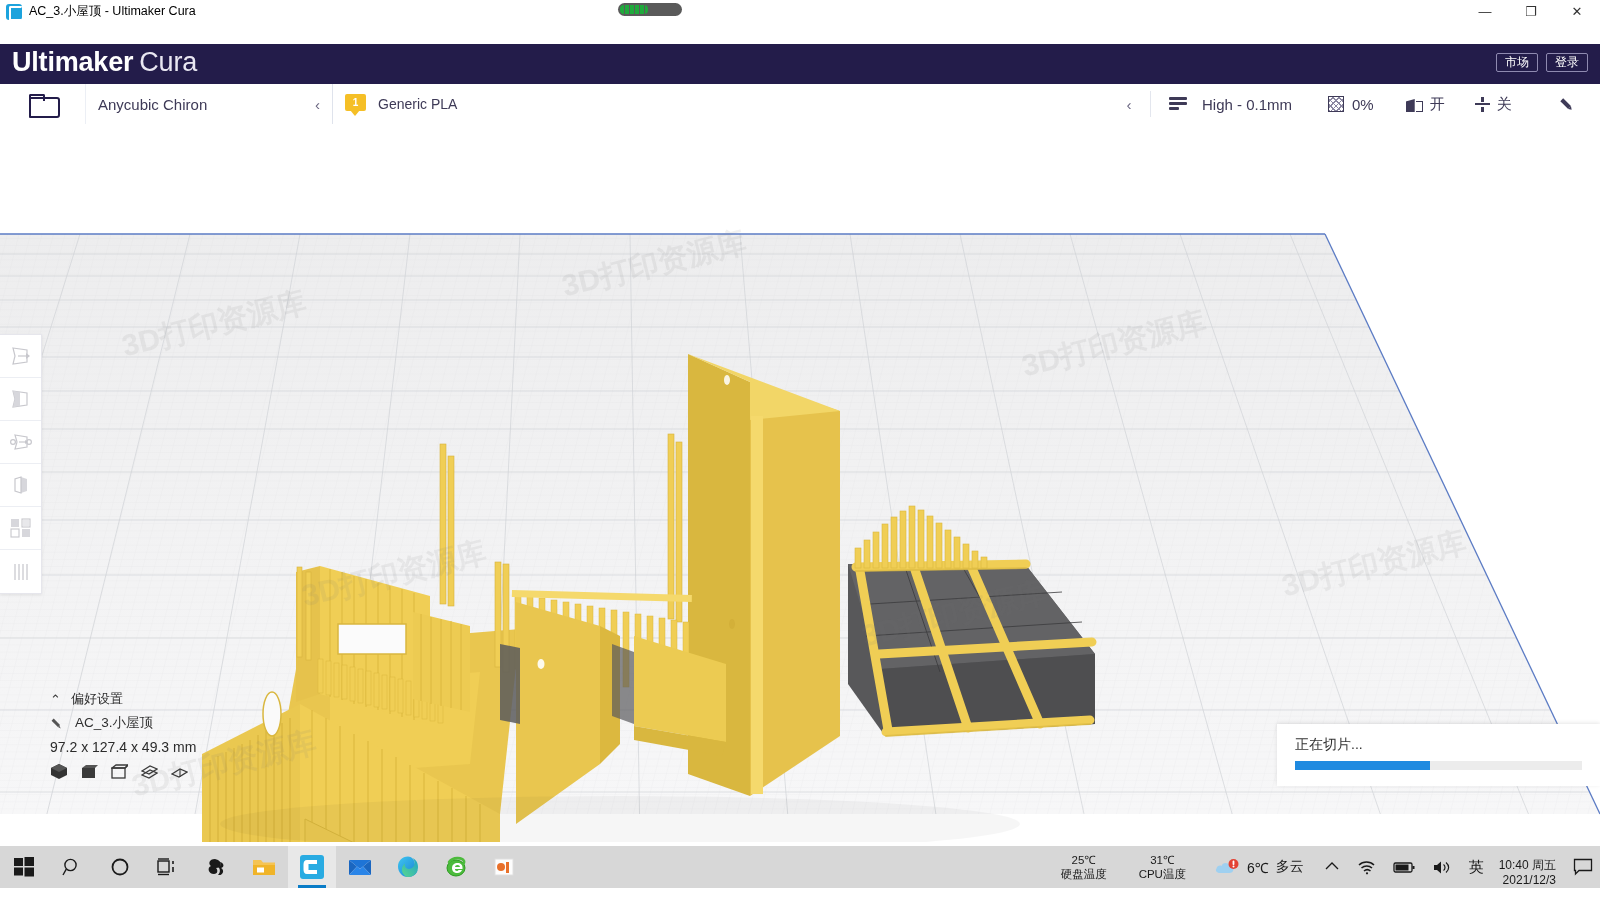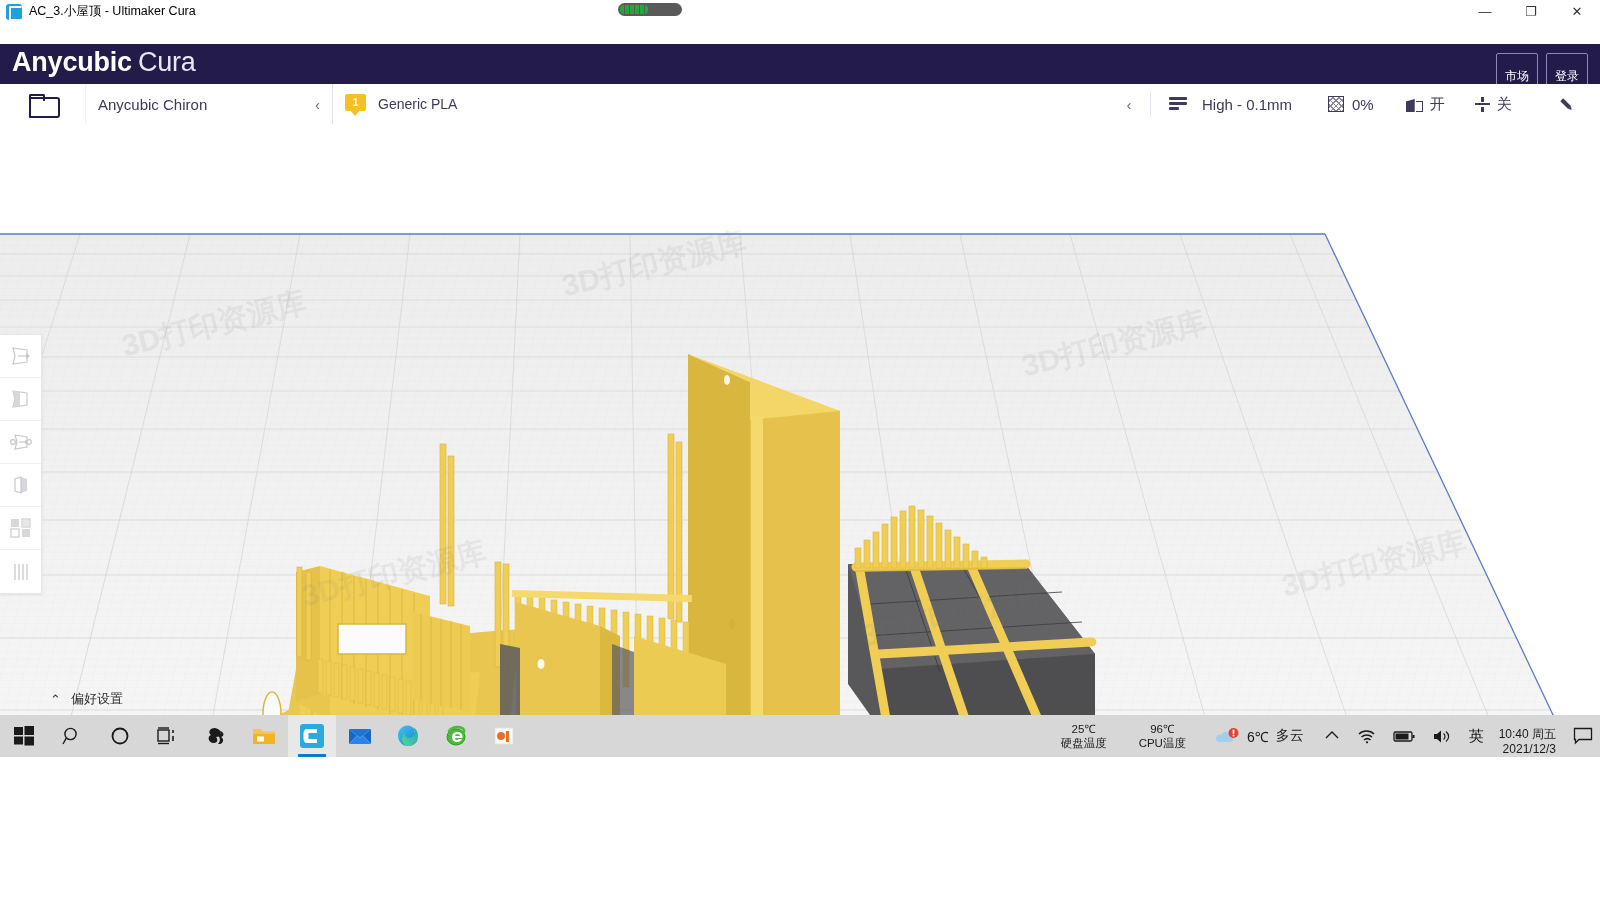--- a/index.html
+++ b/index.html
@@ -1,21 +1,21 @@
 <!DOCTYPE html>
 <html><head>
 <meta charset="utf-8">
 <style>
   * { box-sizing: border-box; margin: 0; padding: 0; }
   html, body {
     width: 1600px; height: 900px; overflow: hidden;
     font-family: "Liberation Sans", sans-serif;
     background: #fff;
   }
-  #app { position: relative; width: 1600px; height: 757px; overflow: hidden; }
+  #app { position: relative; width: 1600px; height: 888px; overflow: hidden; }
 
   
   .titlebar {
     position: absolute; top: 0; left: 0; width: 1600px; height: 23px;
     background: #ffffff; display: flex; align-items: center;
   }
   .tb-icon {
     width: 16px; height: 16px; margin-left: 6px; border-radius: 3px;
     background: #1ca3dd; position: relative; flex: none;
   }
@@ -66,21 +66,21 @@
   }
   .stage-tab {
     font-size: 14px; color: #ffffff; padding: 5px 19px; border-radius: 2px;
     white-space: nowrap;
   }
   .stage-tab.active { background: #ffffff; color: #231c4a; }
 
   .topright { position: absolute; right: 12px; top: 9px; display: flex; gap: 8px; }
   .tr-btn {
     border: 1px solid #8f8ab0; color: #fff; font-size: 12px;
-    padding: 14px 8px; border-radius: 2px; white-space: nowrap;
+    padding: 0 8px; border-radius: 2px; white-space: nowrap;
   }
 
   
   .configbar {
     position: absolute; top: 84px; left: 0; width: 1600px; height: 40px;
   }
   .cfg-left { position: absolute; left: 0; top: 0; height: 40px; display: flex; }
   .open-file {
     width: 85px; height: 40px; background: #fff; display: flex;
     align-items: center; justify-content: center;
@@ -242,21 +242,21 @@
     <div class="tb-buttons">
       <div class="tb-btn">—</div>
       <div class="tb-btn">❐</div>
       <div class="tb-btn close">✕</div>
     </div>
   </div>
 
 
   <div class="brandbar">
     <div class="brand">
-      <b>Anycubic</b><span style="margin-left:6px">Cura</span>
+      <b>Ultimaker</b><span style="margin-left:6px">Cura</span>
     </div>
     <div class="topright">
       <div class="tr-btn">市场</div>
       <div class="tr-btn">登录</div>
     </div>
   </div>
 
   <div class="configbar">
     <div class="cfg-left">
       <div class="open-file">
@@ -641,20 +641,26 @@
           <polygon points="1,11 9,6 16,9 8,14" fill="none" stroke="#3a3a3a" stroke-width="1.3"></polygon>
           <polygon points="1,7 9,2 16,5 8,10" fill="none" stroke="#3a3a3a" stroke-width="1.3"></polygon>
         </svg>
         <svg width="17" height="16" viewBox="0 0 17 16">
           <polygon points="1,10 9,5 16,8 8,13" fill="none" stroke="#3a3a3a" stroke-width="1.3"></polygon>
           <line x1="9" y1="5" x2="9" y2="13" stroke="#3a3a3a" stroke-width="1.1"></line>
         </svg>
       </div>
     </div>
 
+    <div class="slicing">
+      <div class="sl-label">正在切片...</div>
+      <div class="sl-track">
+        <div class="sl-fill" id="slice-fill" style="width: 47%; background: rgb(31, 138, 224);"></div>
+      </div>
+    </div>
   </div>
 
   <div class="taskbar">
     <div class="tbi">
       <svg width="20" height="20" viewBox="0 0 20 20">
         <rect x="0" y="1" width="9" height="8" fill="#1a1a1a"></rect>
         <rect x="10.5" y="0" width="9.5" height="9" fill="#1a1a1a"></rect>
         <rect x="0" y="10.5" width="9" height="8" fill="#1a1a1a"></rect>
         <rect x="10.5" y="10.5" width="9.5" height="9" fill="#1a1a1a"></rect>
       </svg>
@@ -738,21 +744,21 @@
         <rect x="13" y="6" width="3" height="11" fill="#e8702a"></rect>
       </svg>
     </div>
 
     <div class="tray">
       <div class="tray-metric">
         <div>25℃</div>
         <div>硬盘温度</div>
       </div>
       <div class="tray-metric">
-        <div>96℃</div>
+        <div>31℃</div>
         <div>CPU温度</div>
       </div>
       <div class="weather">
         <svg width="26" height="20" viewBox="0 0 26 20">
           <path d="M6 16 C2.5 16 1 13.5 2.5 11.5 C3 9 5.5 8 7.5 9 C8.5 5.5 13.5 5 15.5 8.5 C18.5 8 20.5 11 19 14 C18 16 16 16 14 16 Z" fill="#9fd0f0"></path>
           <circle cx="19.5" cy="7" r="5" fill="#e34234"></circle>
           <rect x="18.6" y="3.6" width="1.8" height="4.4" fill="#fff" rx="0.8"></rect>
           <circle cx="19.5" cy="9.6" r="1" fill="#fff"></circle>
         </svg>
         <span class="w-text">6℃</span>

